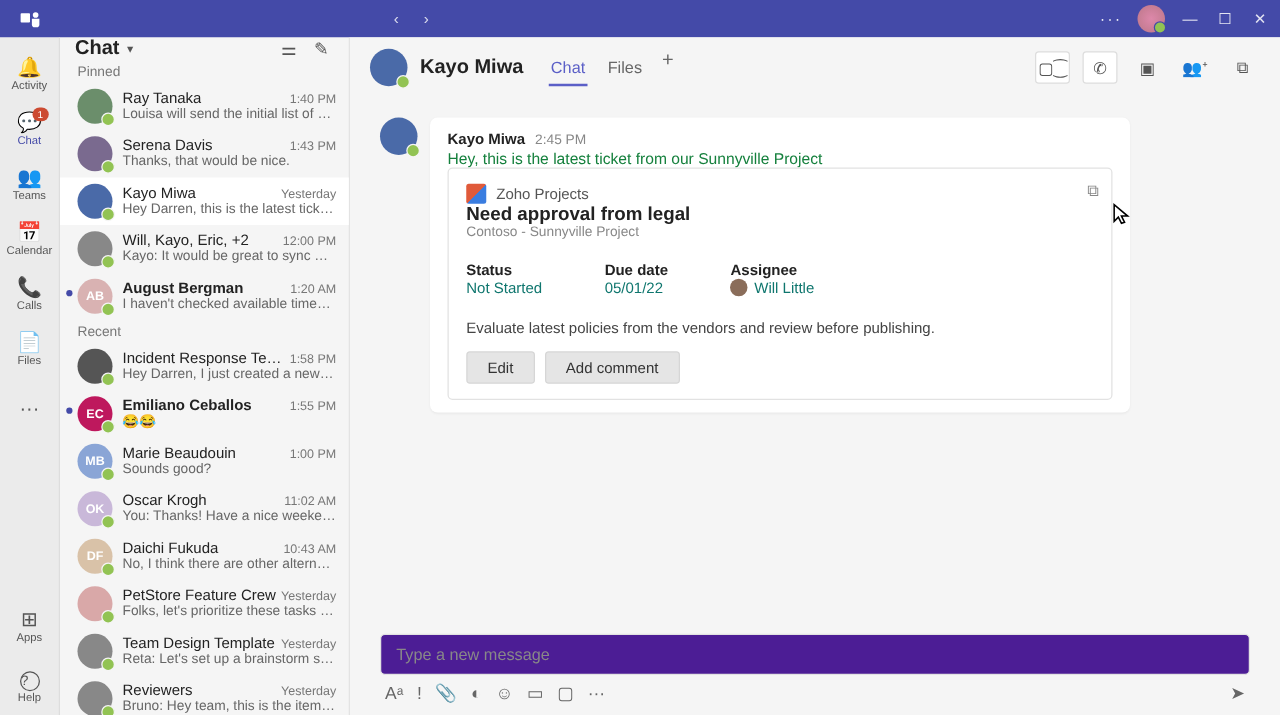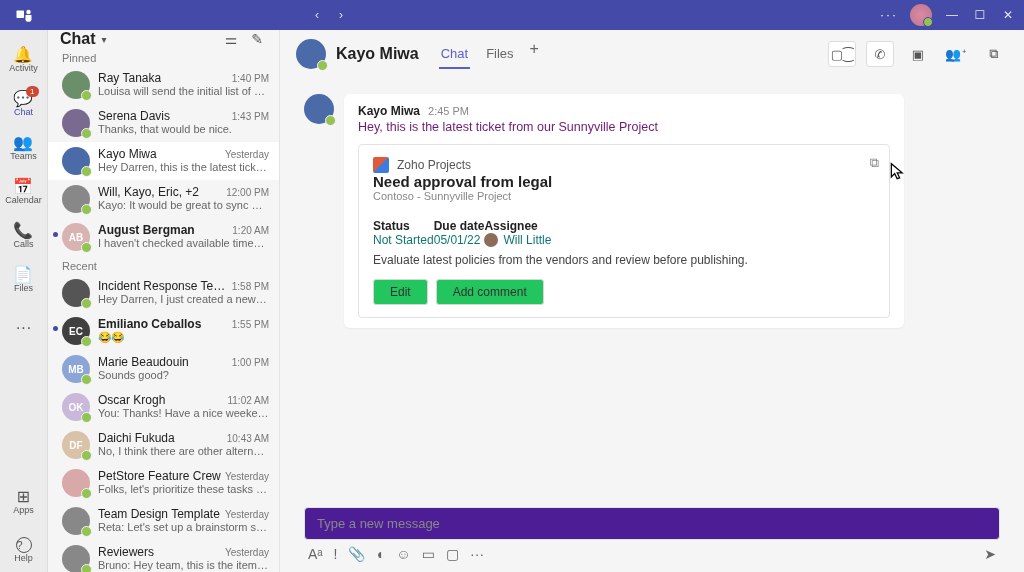--- a/index.html
+++ b/index.html
@@ -56,34 +56,34 @@
   .main-header .sp { flex:1;}
   .main-header .act { width:28px; height:26px; border:1px solid #ddd; border-radius:3px; display:flex; align-items:center; justify-content:center; color:#555; font-size:13px; background:#fff;}
   .main-header .act.noborder{border:none;background:transparent;}
   .messages { flex:1; overflow:auto; padding:16px 24px;}
   .msg { display:flex; gap:10px; }
   .msg .avatar { width:30px;height:30px;}
   .msg-body { flex:1; background:#fff; border-radius:6px; padding:10px 14px; box-shadow:0 1px 2px rgba(0,0,0,.05); max-width:560px;}
   .msg-head { display:flex; gap:8px; align-items:baseline; font-size:12px; margin-bottom:2px;}
   .msg-head .author { font-weight:600; color:#222;}
   .msg-head .ts { color:#888; font-size:11px;}
-  .msg-text { font-size:12.5px; color:#701a75; margin-bottom:10px;}
+  .msg-text { font-size:12.5px; color:#15803d; }
   .card { border:1px solid #e2e2e2; border-radius:4px; padding:12px 14px; position:relative;}
   .card-head { display:flex; align-items:center; gap:8px; margin-bottom:0; font-size:12px; color:#555;}
   .card-head .zicon { width:16px;height:16px; background:linear-gradient(135deg,#e05a3a 50%,#3a7de0 50%); border-radius:2px;}
   .card .copy { position:absolute; top:10px; right:10px; color:#888; font-size:13px;}
   .card-title { font-weight:700; font-size:15px; color:#222;}
   .card-sub { font-size:11px; color:#888; margin-bottom:17px;}
-  .fields { display:flex; margin-bottom:6px;}
+  .fields { display:flex; gap:50px; margin-bottom:18px;}
   .field .flabel { font-size:12px; font-weight:600; color:#222;}
   .field .fval { font-size:12px; color:#0f766e; display:flex; align-items:center; gap:5px;}
   .mini-av { width:14px;height:14px;border-radius:50%; background:#8a6d5a; display:inline-block;}
   .card-desc { font-size:12px; color:#444; margin-bottom:12px;}
   .card-actions { display:flex; gap:8px;}
-  .card-btn { border:1px solid #d6d6d6; background:#22c55e; padding:5px 16px; border-radius:3px; font-size:12px; color:#333; cursor:pointer;}
+  .card-btn { border:1px solid #d6d6d6; background:#e5e5e5; padding:5px 16px; border-radius:3px; font-size:12px; color:#333; cursor:pointer;}
   
   .compose-wrap { padding:8px 24px 10px;}
   .compose { background:#4c1d95; border:1px solid #e2e2e2; border-radius:4px; padding:8px 12px; font-size:13px; color:#888;}
   .compose-tools { display:flex; gap:11px; padding:6px 4px 0; color:#666; font-size:14px; align-items:center;}
   .compose-tools .sp { flex:1;}
   .cursor { position:absolute; left:888px; top:162px; pointer-events:none; color:#000;}
 </style>
 </head>
 <body>
 
@@ -221,21 +221,21 @@
           <div class="mid">
             <div class="top">
               <span class="name">Incident Response Team</span>
               <span class="time">1:58 PM</span>
             </div>
             <div class="preview">Hey Darren, I just created a new urgent ticket:</div>
           </div>
         </div>
         <div class="chat-row">
           <div class="dot-unread"></div>
-          <div class="avatar presence" style="background:#404040">EC</div>
+          <div class="avatar presence" style="background:#be185d">EC</div>
           <div class="mid">
             <div class="top">
               <span class="name bold">Emiliano Ceballos</span>
               <span class="time">1:55 PM</span>
             </div>
             <div class="preview">😂😂</div>
           </div>
         </div>
         <div class="chat-row">
           <div class="avatar presence" style="background:#8aa5d6">MB</div>

